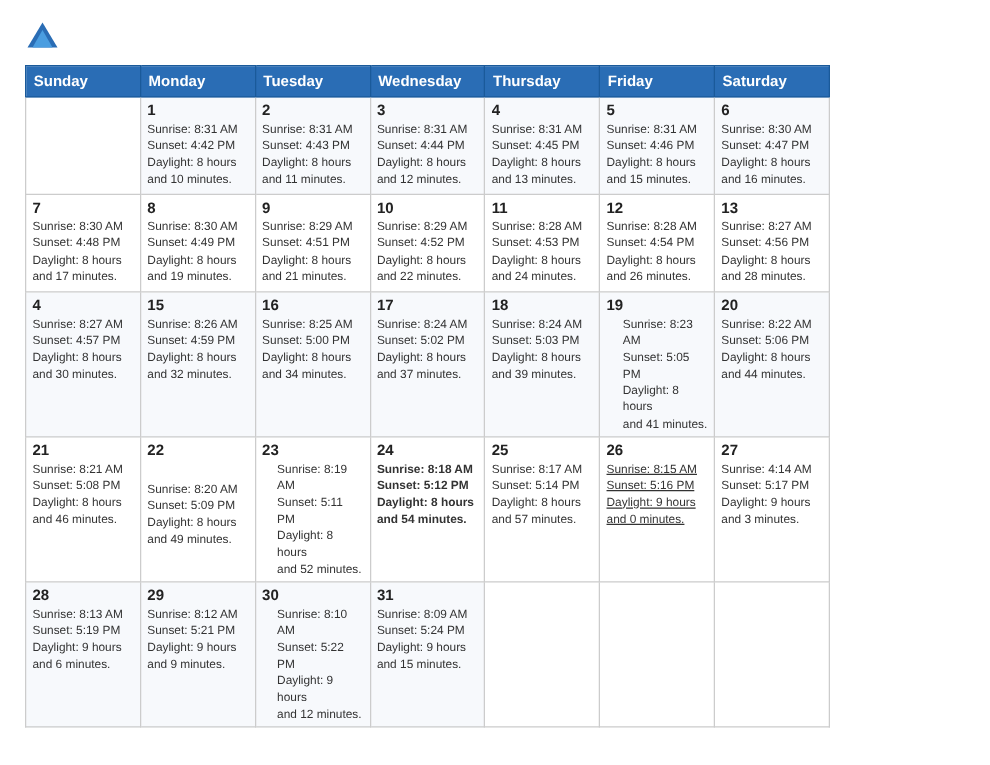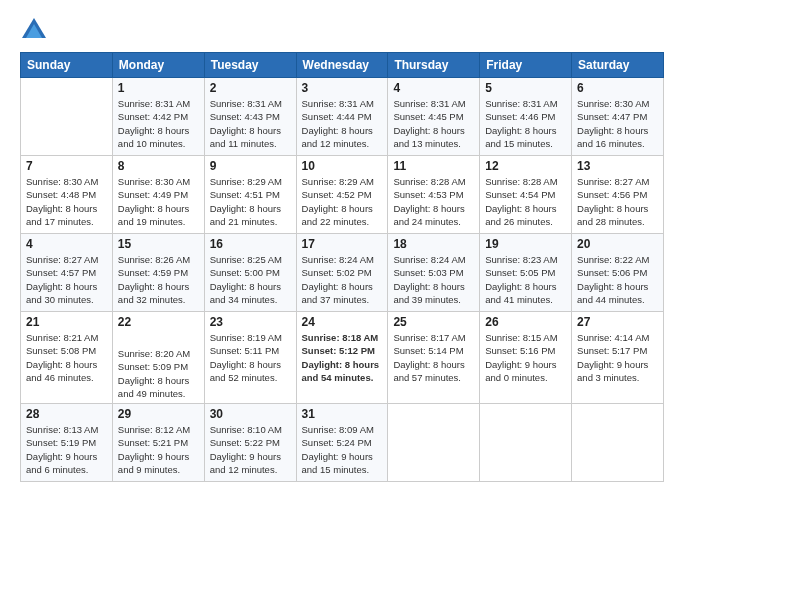--- a/index.html
+++ b/index.html
@@ -260,21 +260,21 @@
           </td>
           <td>
             <span class="day-num">18</span>
             <div class="day-info" style="white-space: pre-line;">Sunrise: 8:24 AM
 Sunset: 5:03 PM
 Daylight: 8 hours
 and 39 minutes.</div>
           </td>
           <td>
             <span class="day-num">19</span>
-            <div class="day-info" style="white-space: pre-line;">Sunrise: 8:23 AM
+            <div class="day-info" style="white-space: pre-line; margin-left: 13px;">Sunrise: 8:23 AM
 Sunset: 5:05 PM
 Daylight: 8 hours
 and 41 minutes.</div>
           </td>
           <td>
             <span class="day-num">20</span>
             <div class="day-info" style="white-space: pre-line;">Sunrise: 8:22 AM
 Sunset: 5:06 PM
 Daylight: 8 hours
 and 44 minutes.</div>
@@ -290,42 +290,42 @@
           </td>
           <td>
             <span class="day-num">22</span>
             <div class="day-info" style="white-space: pre-line; margin-top: 18px;">Sunrise: 8:20 AM
 Sunset: 5:09 PM
 Daylight: 8 hours
 and 49 minutes.</div>
           </td>
           <td>
             <span class="day-num">23</span>
-            <div class="day-info" style="white-space: pre-line;">Sunrise: 8:19 AM
+            <div class="day-info" style="white-space: pre-line; margin-left: 12px;">Sunrise: 8:19 AM
 Sunset: 5:11 PM
 Daylight: 8 hours
 and 52 minutes.</div>
           </td>
           <td>
             <span class="day-num">24</span>
             <div class="day-info" style="white-space: pre-line; font-weight: bold;">Sunrise: 8:18 AM
 Sunset: 5:12 PM
 Daylight: 8 hours
 and 54 minutes.</div>
           </td>
           <td>
             <span class="day-num">25</span>
             <div class="day-info" style="white-space: pre-line;">Sunrise: 8:17 AM
 Sunset: 5:14 PM
 Daylight: 8 hours
 and 57 minutes.</div>
           </td>
           <td>
             <span class="day-num">26</span>
-            <div class="day-info" style="white-space: pre-line;">Sunrise: 8:15 AM
+            <div class="day-info" style="white-space: pre-line; text-decoration: underline;">Sunrise: 8:15 AM
 Sunset: 5:16 PM
 Daylight: 9 hours
 and 0 minutes.</div>
           </td>
           <td>
             <span class="day-num">27</span>
             <div class="day-info" style="white-space: pre-line;">Sunrise: 4:14 AM
 Sunset: 5:17 PM
 Daylight: 9 hours
 and 3 minutes.</div>
@@ -341,21 +341,21 @@
           </td>
           <td>
             <span class="day-num">29</span>
             <div class="day-info" style="white-space: pre-line;">Sunrise: 8:12 AM
 Sunset: 5:21 PM
 Daylight: 9 hours
 and 9 minutes.</div>
           </td>
           <td>
             <span class="day-num">30</span>
-            <div class="day-info" style="white-space: pre-line;">Sunrise: 8:10 AM
+            <div class="day-info" style="white-space: pre-line; margin-left: 12px;">Sunrise: 8:10 AM
 Sunset: 5:22 PM
 Daylight: 9 hours
 and 12 minutes.</div>
           </td>
           <td>
             <span class="day-num">31</span>
             <div class="day-info" style="white-space: pre-line;">Sunrise: 8:09 AM
 Sunset: 5:24 PM
 Daylight: 9 hours
 and 15 minutes.</div>

